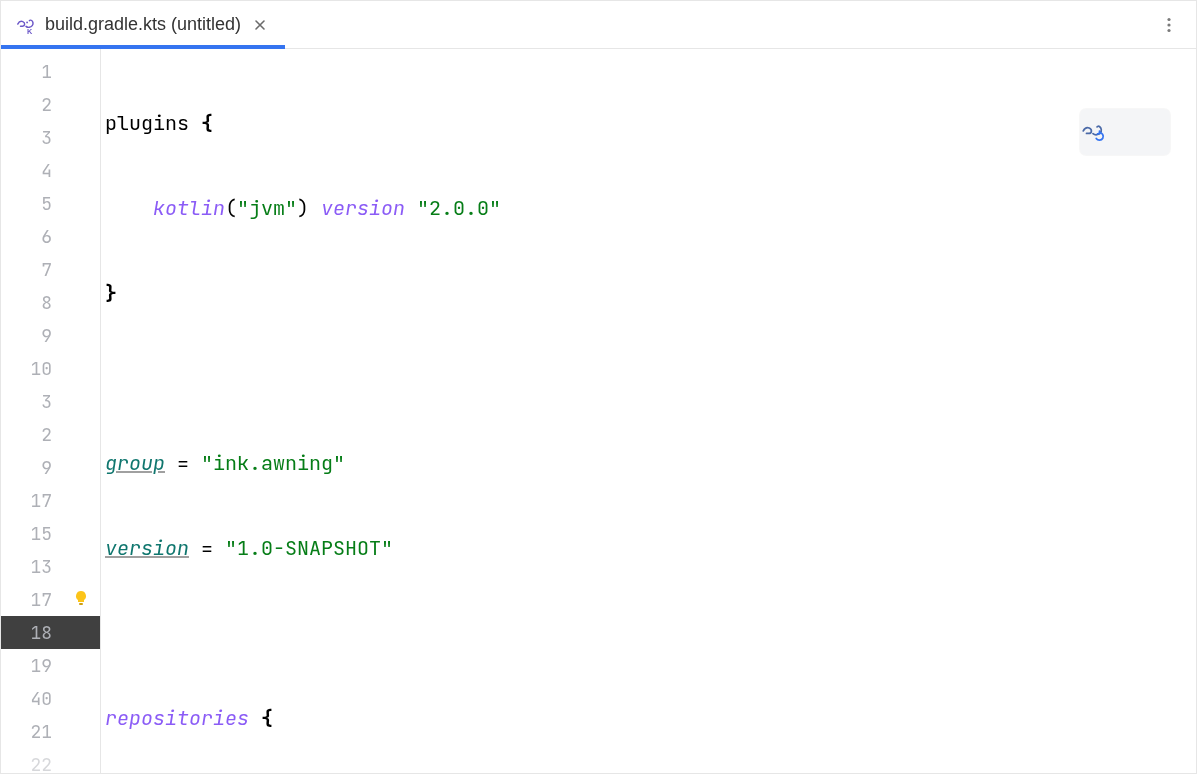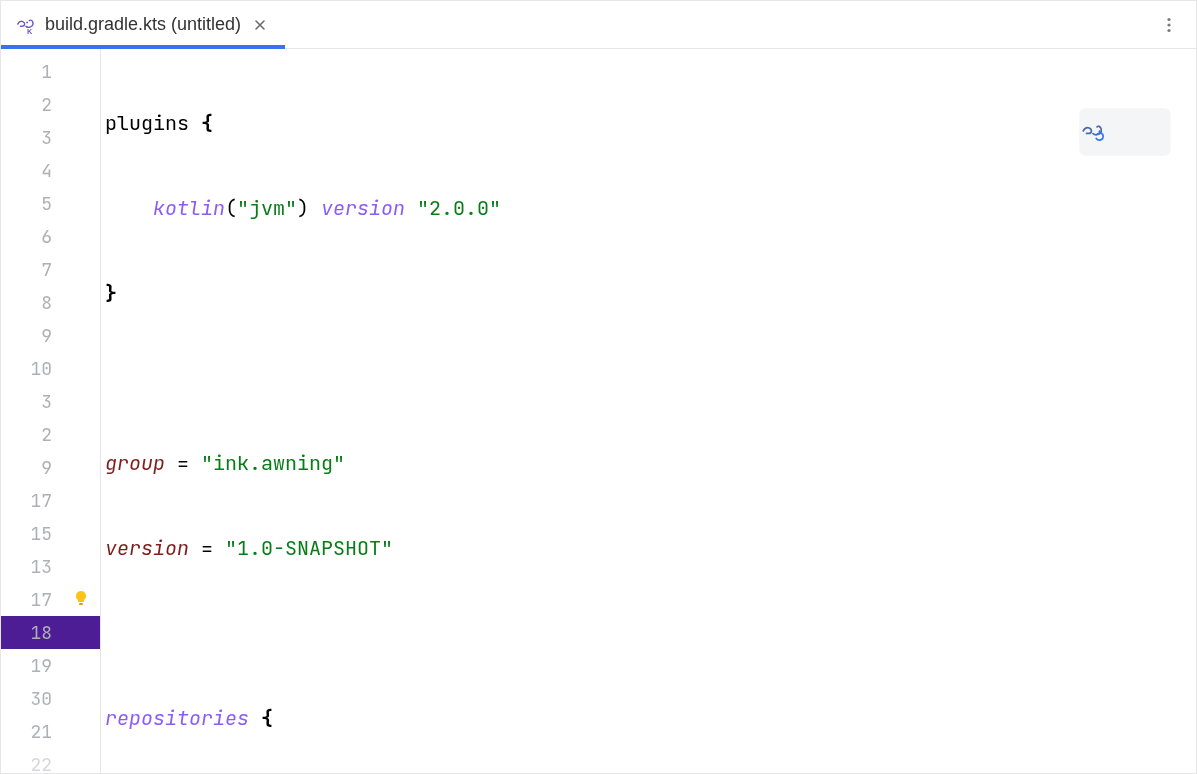--- a/index.html
+++ b/index.html
@@ -15,21 +15,21 @@
   
   .editor { flex:1; display:flex; position:relative; overflow:hidden;}
   .gutter-wrap { position:relative; width:100px; border-right:1px solid #e6e6e6; }
   .gutter { font-size:18px; color:#aeb0b6; text-align:right; padding-top:6px; }
   .gln { height:33px; line-height:33px; padding-right:48px; position:relative;}
   .gln .bulb { position:absolute; right:10px; top:6px; }
   .code { flex:1; padding:6px 0 0 4px; font-size:20px; position:relative; white-space:pre;}
   .code .ln { height:33px; line-height:33px; } 
   .t-it { color:#8b5cf6; font-style:italic; }
   .t-str { color:#067d17; }
-  .t-dec { font-style:italic; color:#7f1d1d; text-decoration-color:#a0a0a0; }
+  .t-dec { font-style:italic; color:#0f766e; text-decoration: underline; text-decoration-color:#a0a0a0; }
   
   .status-check { position:absolute; top:8px; right:6px; color:#208a3c; }
   
   .float-tool { position:absolute; top:60px; right:26px; width:90px; height:46px; background:#f4f5f7; border-radius:6px; display:flex; align-items:center; justify-content:space-around; box-shadow:0 0 0 1px rgba(0,0,0,0.03);}
   
   .vscroll { position:absolute; top:0; right:0; bottom:0; width:14px; }
   svg { display:block; }
 </style>
 </head>
 <body>
@@ -84,23 +84,23 @@
         <div class="gln">15</div>
         <div class="gln">13</div>
         <div class="gln"><span>17</span>
           <span class="bulb">
             <svg width="18" height="18" viewBox="0 0 18 18">
                 <path d="M9 2a5 5 0 0 0-3 9v2h6v-2a5 5 0 0 0-3-9z" fill="#fcc419"></path>
                 <rect x="7" y="14" width="4" height="2" rx="1" fill="#cfa010"></rect>
               </svg>
           </span>
         </div>
-        <div class="gln" style="background:#4c1d95;">18</div>
+        <div class="gln" style="background:#404040;">18</div>
         <div class="gln">19</div>
-        <div class="gln">30</div>
+        <div class="gln">40</div>
         <div class="gln">21</div>
         <div class="gln" style="opacity:.5;">22</div>
       </div>
     </div>
 
     <div class="code">
       <div class="ln"><span>plugins</span> <span style="font-weight:600">{</span></div>
       <div class="ln"><span>    </span><span class="t-it">kotlin</span><span>(</span><span class="t-str">"jvm"</span><span>)</span><span> </span><span class="t-it">version</span><span> </span><span class="t-str">"2.0.0"</span></div>
       <div class="ln"><span style="font-weight:600">}</span></div>
       <div class="ln"></div>

